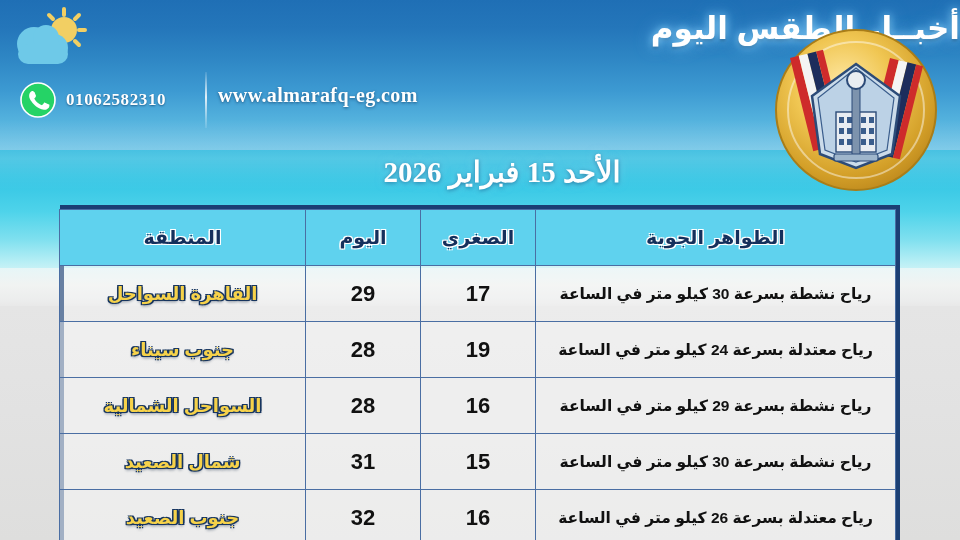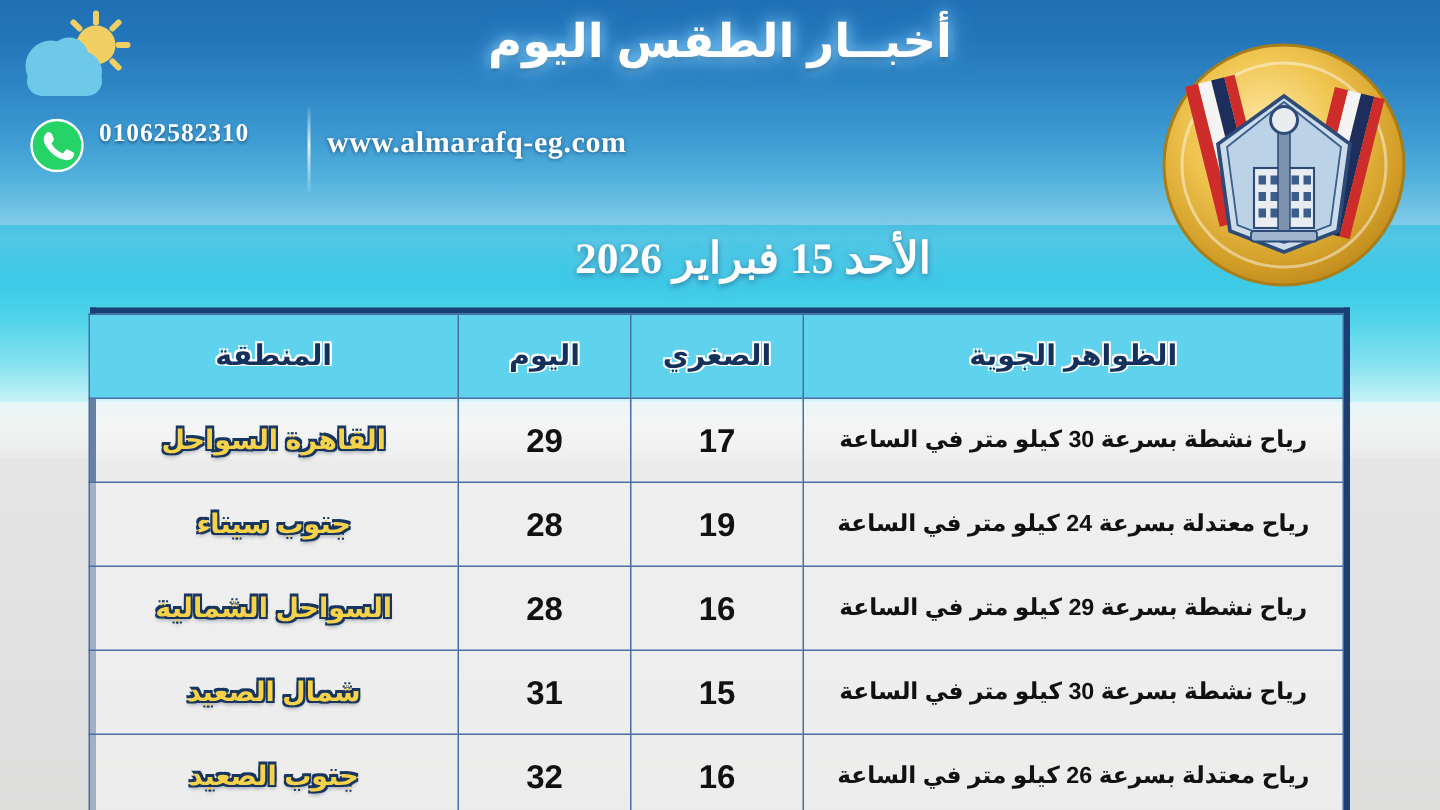--- a/index.html
+++ b/index.html
@@ -38,40 +38,40 @@
   }
   .bg-haze {
     position:absolute; left:0; top:120px; width:960px; height:70px;
     background:linear-gradient(180deg, rgba(255,255,255,0) 0%, rgba(255,255,255,.18) 55%, rgba(255,255,255,0) 100%);
   }
 
   
   .weather-icon { position:absolute; left:8px; top:6px; width:96px; height:64px; }
   .whatsapp-row {
     position:absolute; left:20px; top:79px; height:42px;
-    display:flex; gap:10px; direction:ltr;
+    display:flex; align-items:center; gap:10px; direction:ltr;
   }
   .wa-icon { width:36px; height:36px; flex:none; }
   .phone-text {
     font-family:"Liberation Serif","DejaVu Serif",serif;
     font-size:17px; font-weight:700; color:#ffffff; letter-spacing:.6px;
     text-shadow:0 1px 2px rgba(0,40,80,.55);
   }
   .divider-v {
     position:absolute; left:205px; top:72px; width:2px; height:56px;
     background:linear-gradient(180deg, rgba(255,255,255,.1), rgba(255,255,255,.85) 45%, rgba(255,255,255,.1));
   }
   .site-text {
     position:absolute; left:218px; top:84px; direction:ltr;
     font-family:"Liberation Serif","DejaVu Serif",serif;
     font-size:20px; font-weight:700; color:#ffffff; letter-spacing:.4px;
     text-shadow:0 1px 3px rgba(0,40,80,.6);
   }
   .main-title {
-    position:absolute; left:0; right:0; top:10px; text-align:center;
+    position:absolute; left:0; right:0; top:10px; 
     font-size:31px; font-weight:700; color:#ffffff; letter-spacing:.5px;
     text-shadow:0 0 9px rgba(140,215,255,.95), 0 0 18px rgba(120,200,255,.7), 0 2px 3px rgba(0,40,80,.5);
   }
   .org-name {
     position:absolute; right:228px; top:66px; width:330px; text-align:center;
     font-size:17px; font-weight:700; line-height:1.45; color:#fdfdfd;
     text-shadow:
       -1.3px -1.3px 0 #123a63,  1.3px -1.3px 0 #123a63,
       -1.3px  1.3px 0 #123a63,  1.3px  1.3px 0 #123a63,
        0 0 6px rgba(20,60,100,.85);

